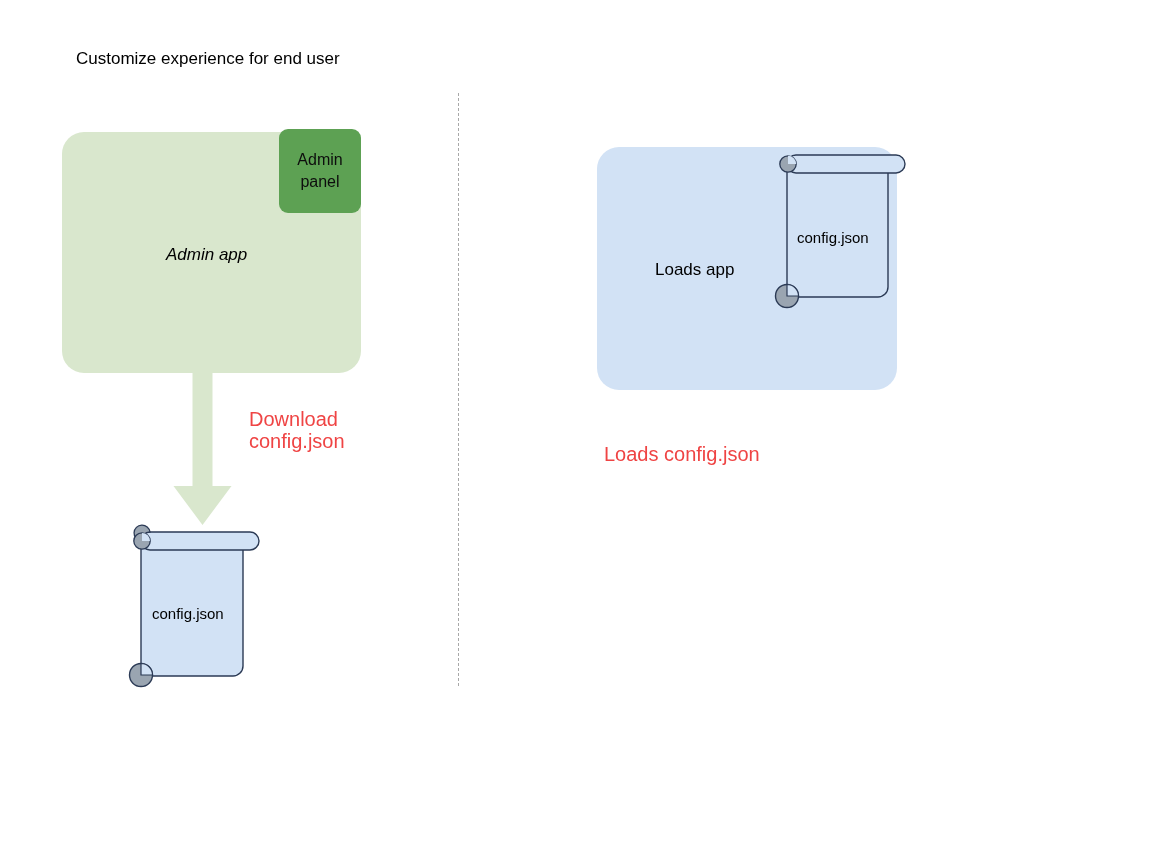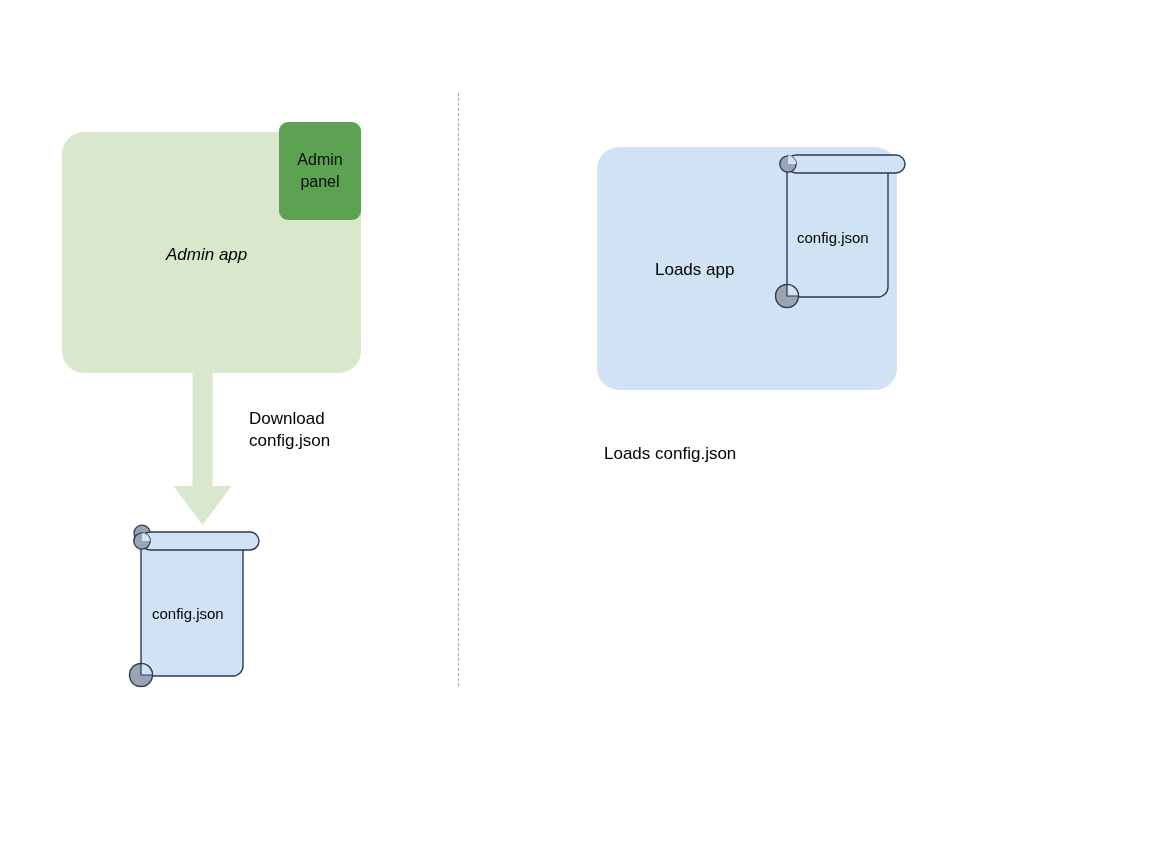--- a/index.html
+++ b/index.html
@@ -69,23 +69,23 @@
     white-space: nowrap;
     color: #000000;
   }
   #admin-app-label { left: 166px; top: 244px; font-style: italic; }
   #demo-app-label  { left: 655px; top: 259px; }
 
   
   #admin-panel {
     position: absolute;
     left: 279px;
-    top: 122px;
+    top: 129px;
     width: 82px;
-    height: 98px;
+    height: 84px;
     background: #5da153;
     border-radius: 9px;
     display: flex;
     align-items: center;
     justify-content: center;
     text-align: center;
     font-size: 16px;
     line-height: 22px;
     color: #0d0d0d;
   }
@@ -95,23 +95,23 @@
     position: absolute;
     left: 173px;
     top: 373px;
     width: 59px;
     height: 153px;
   }
   #download-arrow svg { display: block; }
 
   .edge-label {
     position: absolute;
-    font-size: 17px;
+    font-size: 20px;
     line-height: 22px;
-    color: #000000;
+    color: #ef4444;
     white-space: nowrap;
   }
   #download-label { left: 249px; top: 408px; }
   #loads-label    { left: 604px; top: 443px; }
 
   
   .scroll {
     position: absolute;
   }
   .scroll svg { display: block; overflow: visible; }
@@ -126,20 +126,21 @@
   #scroll-left  { left: 124px; top: 529px; width: 140px; height: 160px; }
   #scroll-right { left: 772px; top: 152px; width: 136px; height: 156px; }
   #scroll-left-text  { left: 152px; top: 604px; }
   #scroll-right-text { left: 797px; top: 228px; }
 </style>
 </head>
 <body>
 
 <div id="canvas">
 
+  <div class="section-title" id="title-left">Customize experience for end user</div>
 
 
   <div id="divider"></div>
 
   <div class="app-box" id="admin-app"></div>
 
   <div class="app-label" id="admin-app-label">Admin app</div>
 
   <div id="admin-panel">Admin panel</div>
 

